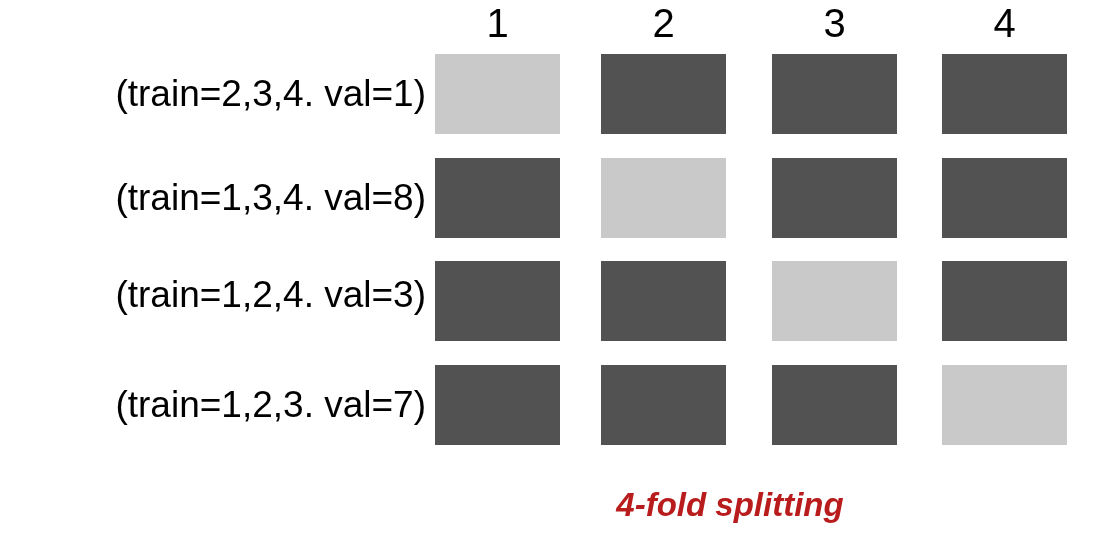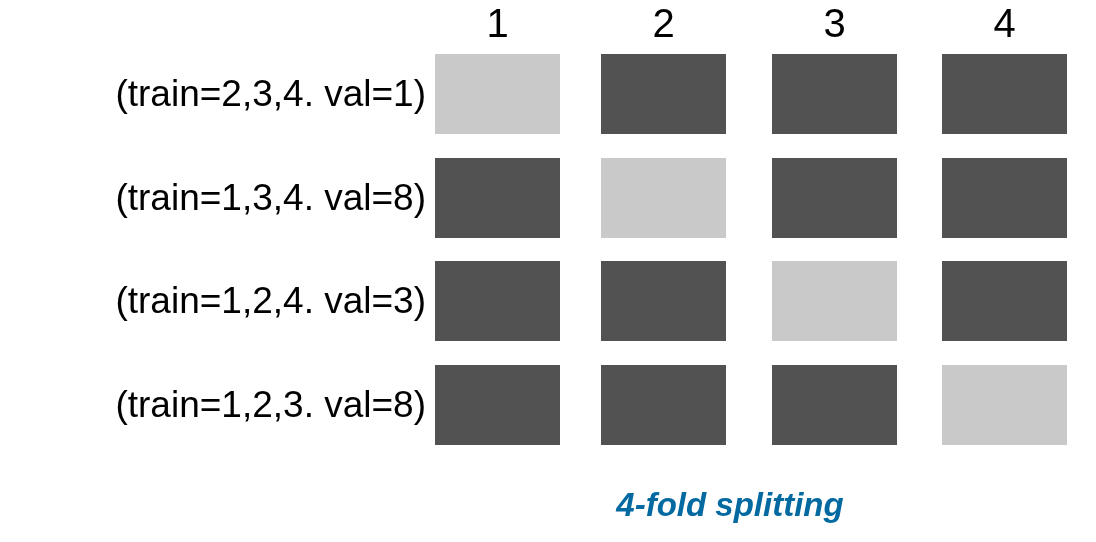--- a/index.html
+++ b/index.html
@@ -77,21 +77,21 @@
   .caption {
     position: absolute;
     left: 435px;
     top: 486px;
     width: 590px;
     text-align: center;
     font-family: "Liberation Sans", sans-serif;
     font-size: 33px;
     font-weight: bold;
     font-style: italic;
-    color: #0369a1;
+    color: #b91c1c;
     white-space: nowrap;
   }
 </style>
 </head>
 <body>
 
 <div id="diagram">
 
   <div class="header-row">
       <div class="col-header" style="left: 0px;">1</div>
@@ -104,26 +104,26 @@
       <div class="row-label" style="top: 54px;">(train=2,3,4. val=1)</div>
       <div class="fold-cell val" style="left: 435px; top: 54px; width: 125px; height: 80px;"></div>
       <div class="fold-cell train" style="left: 601px; top: 54px; width: 125px; height: 80px;"></div>
       <div class="fold-cell train" style="left: 772px; top: 54px; width: 125px; height: 80px;"></div>
       <div class="fold-cell train" style="left: 942px; top: 54px; width: 125px; height: 80px;"></div>
       <div class="row-label" style="top: 158px;">(train=1,3,4. val=8)</div>
       <div class="fold-cell train" style="left: 435px; top: 158px; width: 125px; height: 80px;"></div>
       <div class="fold-cell val" style="left: 601px; top: 158px; width: 125px; height: 80px;"></div>
       <div class="fold-cell train" style="left: 772px; top: 158px; width: 125px; height: 80px;"></div>
       <div class="fold-cell train" style="left: 942px; top: 158px; width: 125px; height: 80px;"></div>
-      <div class="row-label" style="top: 261px;">(train=1,2,4. val=3)</div>
+      <div class="row-label" style="top: 255px;">(train=1,2,4. val=3)</div>
       <div class="fold-cell train" style="left: 435px; top: 261px; width: 125px; height: 80px;"></div>
       <div class="fold-cell train" style="left: 601px; top: 261px; width: 125px; height: 80px;"></div>
       <div class="fold-cell val" style="left: 772px; top: 261px; width: 125px; height: 80px;"></div>
       <div class="fold-cell train" style="left: 942px; top: 261px; width: 125px; height: 80px;"></div>
-      <div class="row-label" style="top: 365px;">(train=1,2,3. val=8)</div>
+      <div class="row-label" style="top: 365px;">(train=1,2,3. val=7)</div>
       <div class="fold-cell train" style="left: 435px; top: 365px; width: 125px; height: 80px;"></div>
       <div class="fold-cell train" style="left: 601px; top: 365px; width: 125px; height: 80px;"></div>
       <div class="fold-cell train" style="left: 772px; top: 365px; width: 125px; height: 80px;"></div>
       <div class="fold-cell val" style="left: 942px; top: 365px; width: 125px; height: 80px;"></div>
     </div>
 
   <div class="caption">4-fold splitting</div>
 
 </div>
 

